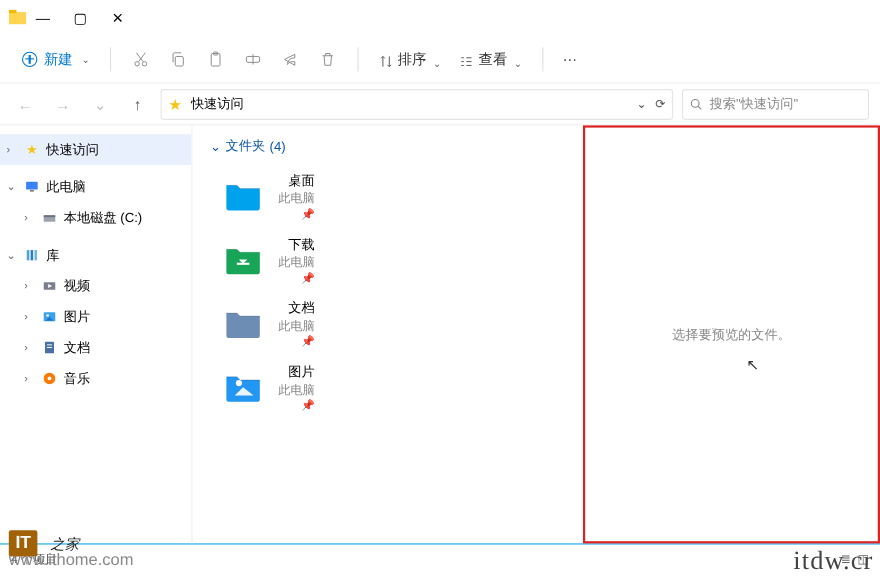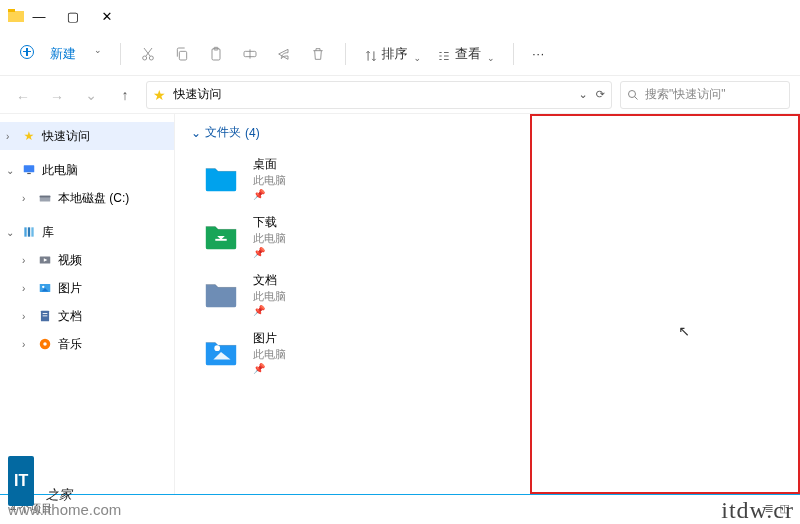--- a/index.html
+++ b/index.html
@@ -5,21 +5,21 @@
 * { box-sizing: border-box; margin: 0; padding: 0; font-family: "Segoe UI", "Microsoft YaHei", sans-serif; }
 body { width: 800px; height: 524px; background: #fff; overflow: hidden; position: relative; }
 
 .titlebar { height: 32px; display: flex; align-items: center; padding: 0 8px; }
 .titlebar .app-icon { width: 16px; height: 16px; margin-right: 8px; }
 .titlebar .title { font-size: 12px; color: #000; flex: 1; }
 .win-controls { display: flex; gap: 20px; margin-right: 6px; }
 .win-controls span { font-size: 13px; color: #000; cursor: default; width: 14px; text-align: center; }
 
 .toolbar { height: 44px; display: flex; align-items: center; padding: 0 12px; border-bottom: 1px solid #eee; }
-.new-btn { display: flex; align-items: flex-start; gap: 16px; color: #0078d4; font-size: 13px; padding: 4px 8px; cursor: pointer; }
+.new-btn { display: flex; align-items: center; gap: 6px; color: #0078d4; font-size: 13px; padding: 4px 8px; cursor: pointer; }
 .plus-icon { width: 14px; height: 14px; border: 1.5px solid #0078d4; border-radius: 50%; position: relative; }
 .plus-icon::before, .plus-icon::after { content: ""; position: absolute; background: #0078d4; }
 .plus-icon::before { width: 8px; height: 1.5px; top: 5.2px; left: 2px; }
 .plus-icon::after { width: 1.5px; height: 8px; top: 2px; left: 5.2px; }
 .tbsep { width: 1px; height: 22px; background: #e0e0e0; margin: 0 10px; }
 .tbicon { width: 34px; height: 30px; display: flex; align-items: center; justify-content: center; color: #777; cursor: pointer; }
 .tbicon svg { width: 16px; height: 16px; stroke: #888; fill: none; stroke-width: 1.3; }
 .tbtext { display: flex; align-items: flex-end; gap: 4px; font-size: 13px; color: #333; padding: 4px 8px; cursor: pointer; }
 .chev { font-size: 9px; color: #666; margin-left: 2px; }
 
@@ -42,32 +42,32 @@
 .tree-arrow { width: 14px; font-size: 10px; color: #666; }
 .tree-icon { width: 18px; display: flex; align-items: center; justify-content: center; margin-right: 4px; }
 .tree-spacer { height: 6px; }
 
 .main { flex: 1; display: flex; }
 .content { flex: 1; padding: 10px 16px; }
 .group-hdr { color: #0c57a6; font-size: 12px; display: flex; align-items: center; gap: 4px; cursor: pointer; }
 .items { margin-top: 8px; }
 .file-item { display: flex; align-items: center; height: 58px; padding-left: 10px; cursor: pointer; }
 .thumb { width: 40px; height: 40px; margin-right: 12px; display: flex; align-items: center; justify-content: center; }
-.finfo { display: flex; flex-direction: column; }
+.finfo { display: flex; flex-direction: column; align-items: flex-end; }
 .fname { font-size: 12px; color: #000; }
 .fsub { font-size: 11px; color: #888; }
 .pin { font-size: 10px; color: #aaa; margin-top: 1px; }
 
 .preview { width: 270px; border: 2px solid #d22; display: flex; align-items: center; justify-content: center; font-size: 12px; color: #888; position: relative; }
 .cursor { position: absolute; top: 55%; left: 55%; font-size: 14px; color: #333; }
 
 .statusbar { height: 28px; border-top: 1px solid #0ea5e9; display: flex; align-items: center; padding: 0 10px; font-size: 11px; color: #555; }
 .view-toggles { margin-left: auto; display: flex; gap: 6px; color: #666; }
 
-.wm-logo { position: absolute; left: 8px; bottom: 18px; background: #0369a1; color: #fff; font-weight: bold; font-size: 16px; padding: 16px 6px; border-radius: 2px; }
+.wm-logo { position: absolute; left: 8px; bottom: 18px; background: #a16207; color: #fff; font-weight: bold; font-size: 16px; padding: 3px 6px; border-radius: 2px; }
 .wm-logo-sub { position: absolute; left: 46px; bottom: 20px; font-size: 13px; color: #222; font-style: italic; }
 .wm-url-small { position: absolute; left: 8px; bottom: 6px; font-size: 15px; color: #888; }
 .wm-url-big { position: absolute; right: 6px; bottom: 0; font-size: 24px; color: #444; font-family: Georgia, serif; letter-spacing: 1px; }
 </style>
 </head>
 <body>
 
 <div class="titlebar">
   <svg class="app-icon" viewBox="0 0 16 16">
       <rect x="0" y="3" width="16" height="11" fill="#ffd451"></rect>
@@ -308,20 +308,21 @@
             </div>
             <div class="finfo">
               <span class="fname">图片</span>
               <span class="fsub">此电脑</span>
               <span class="pin">📌</span>
             </div>
           </div>
         </div>
     </div>
     <div class="preview">
+      <span>选择要预览的文件。</span>
       <span class="cursor">↖</span>
     </div>
   </div>
 </div>
 
 <div class="statusbar">
   <span>4 个项目</span>
   <div class="view-toggles">
     <span>≣</span>
     <span>◫</span>

